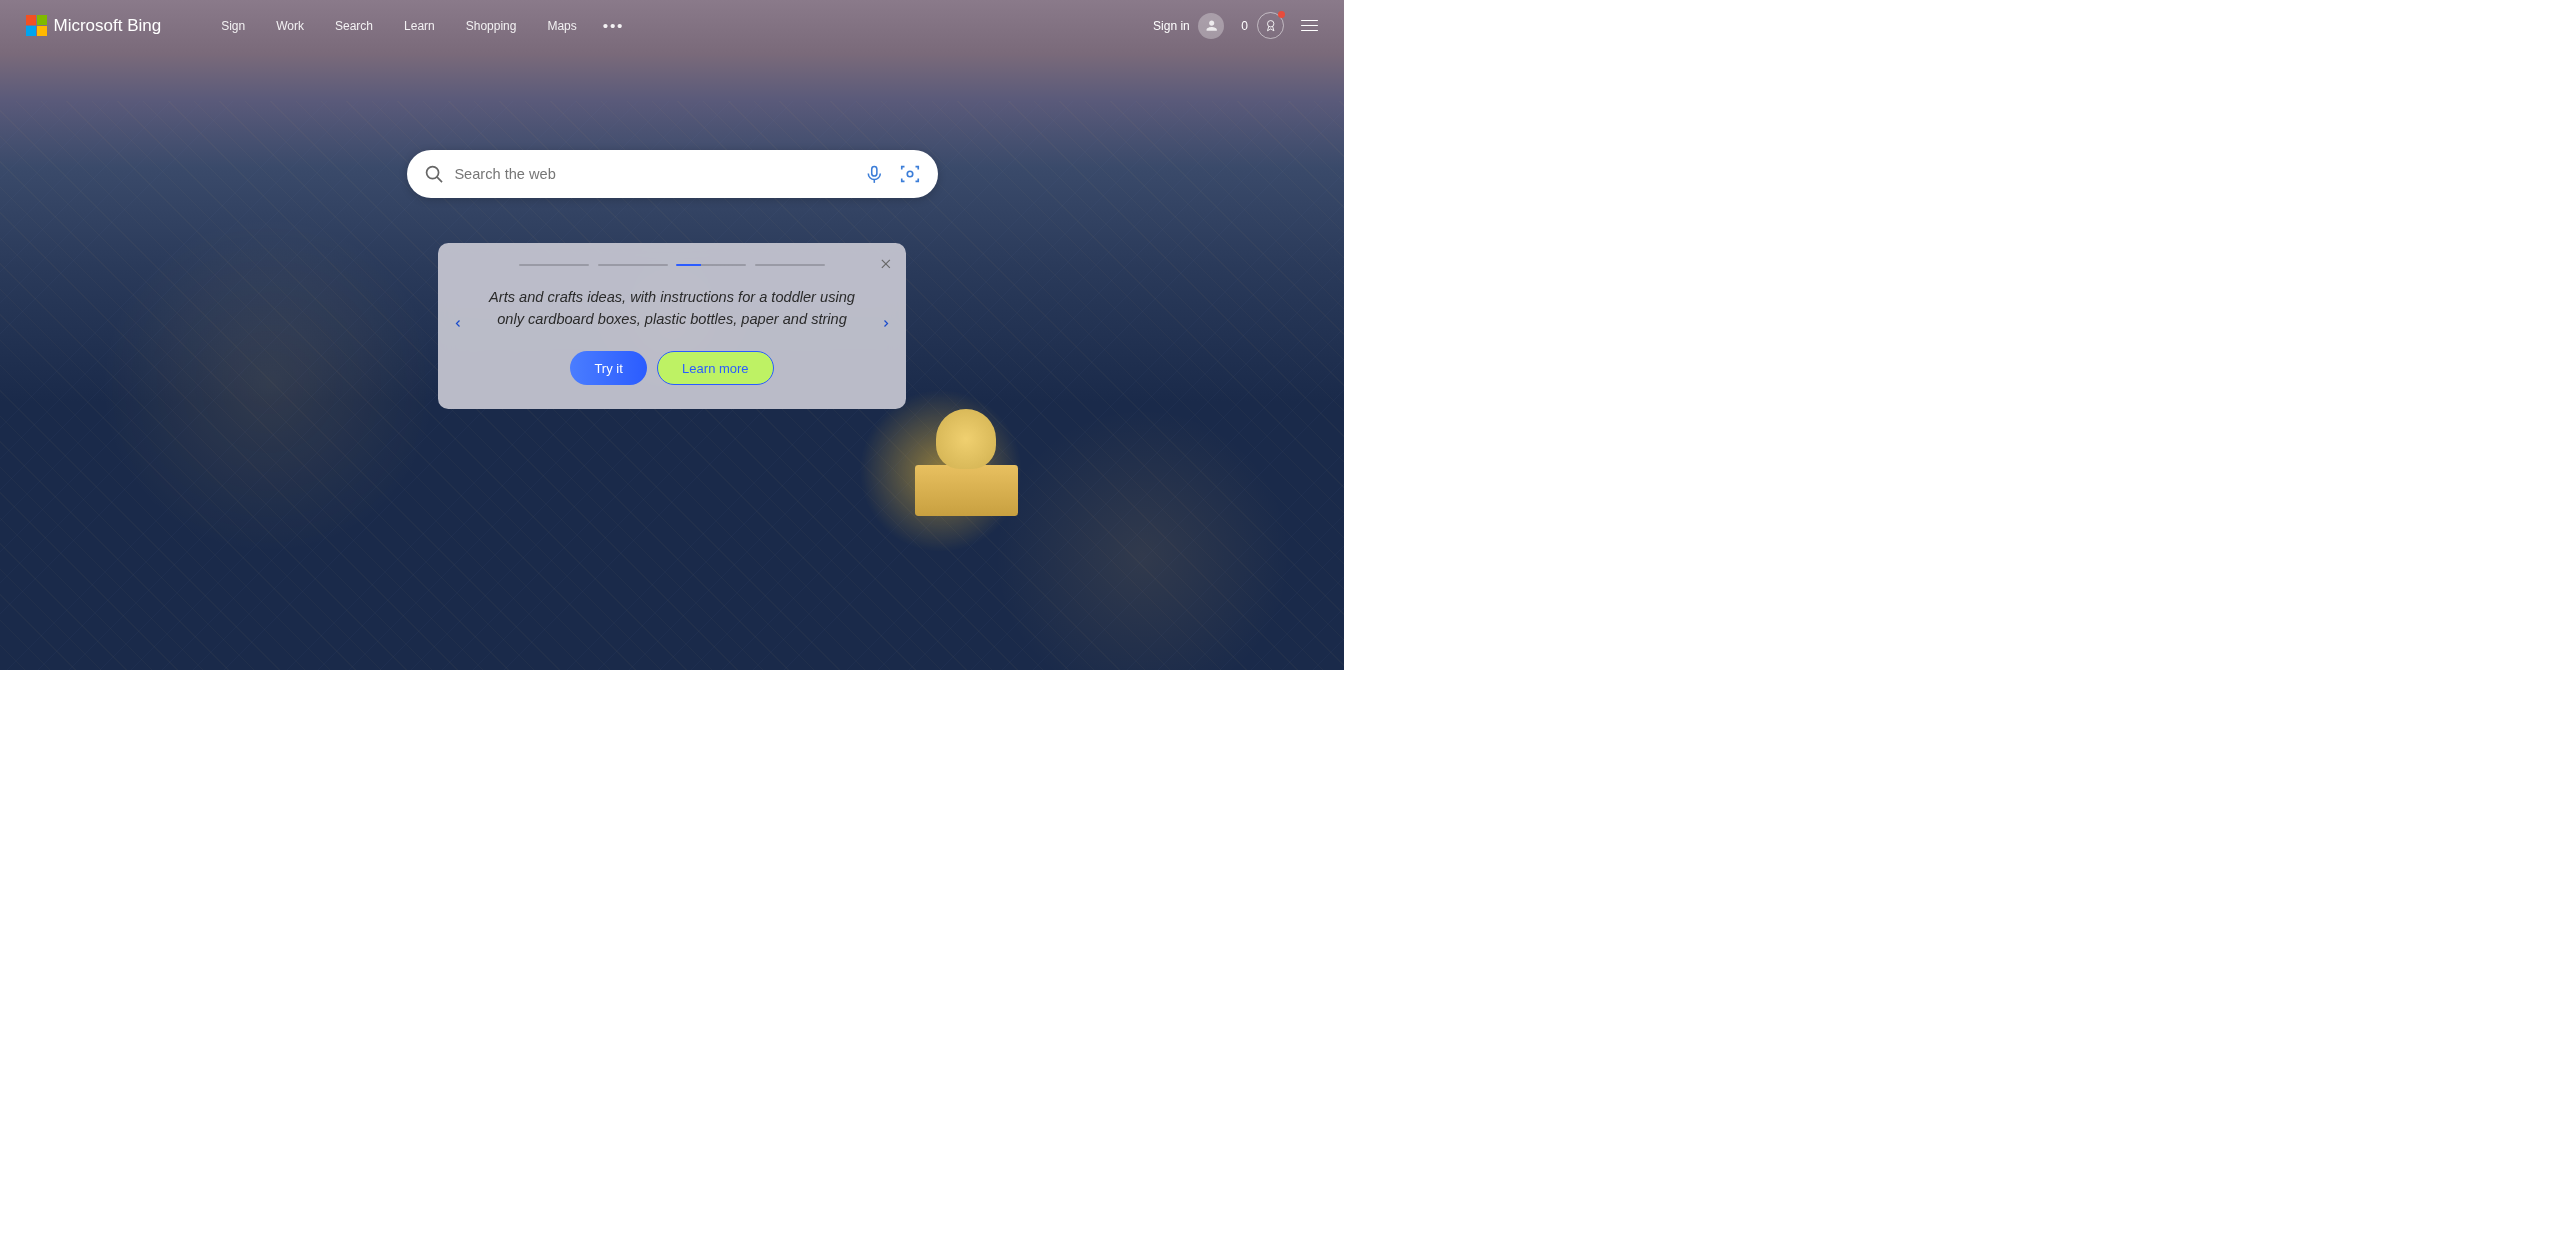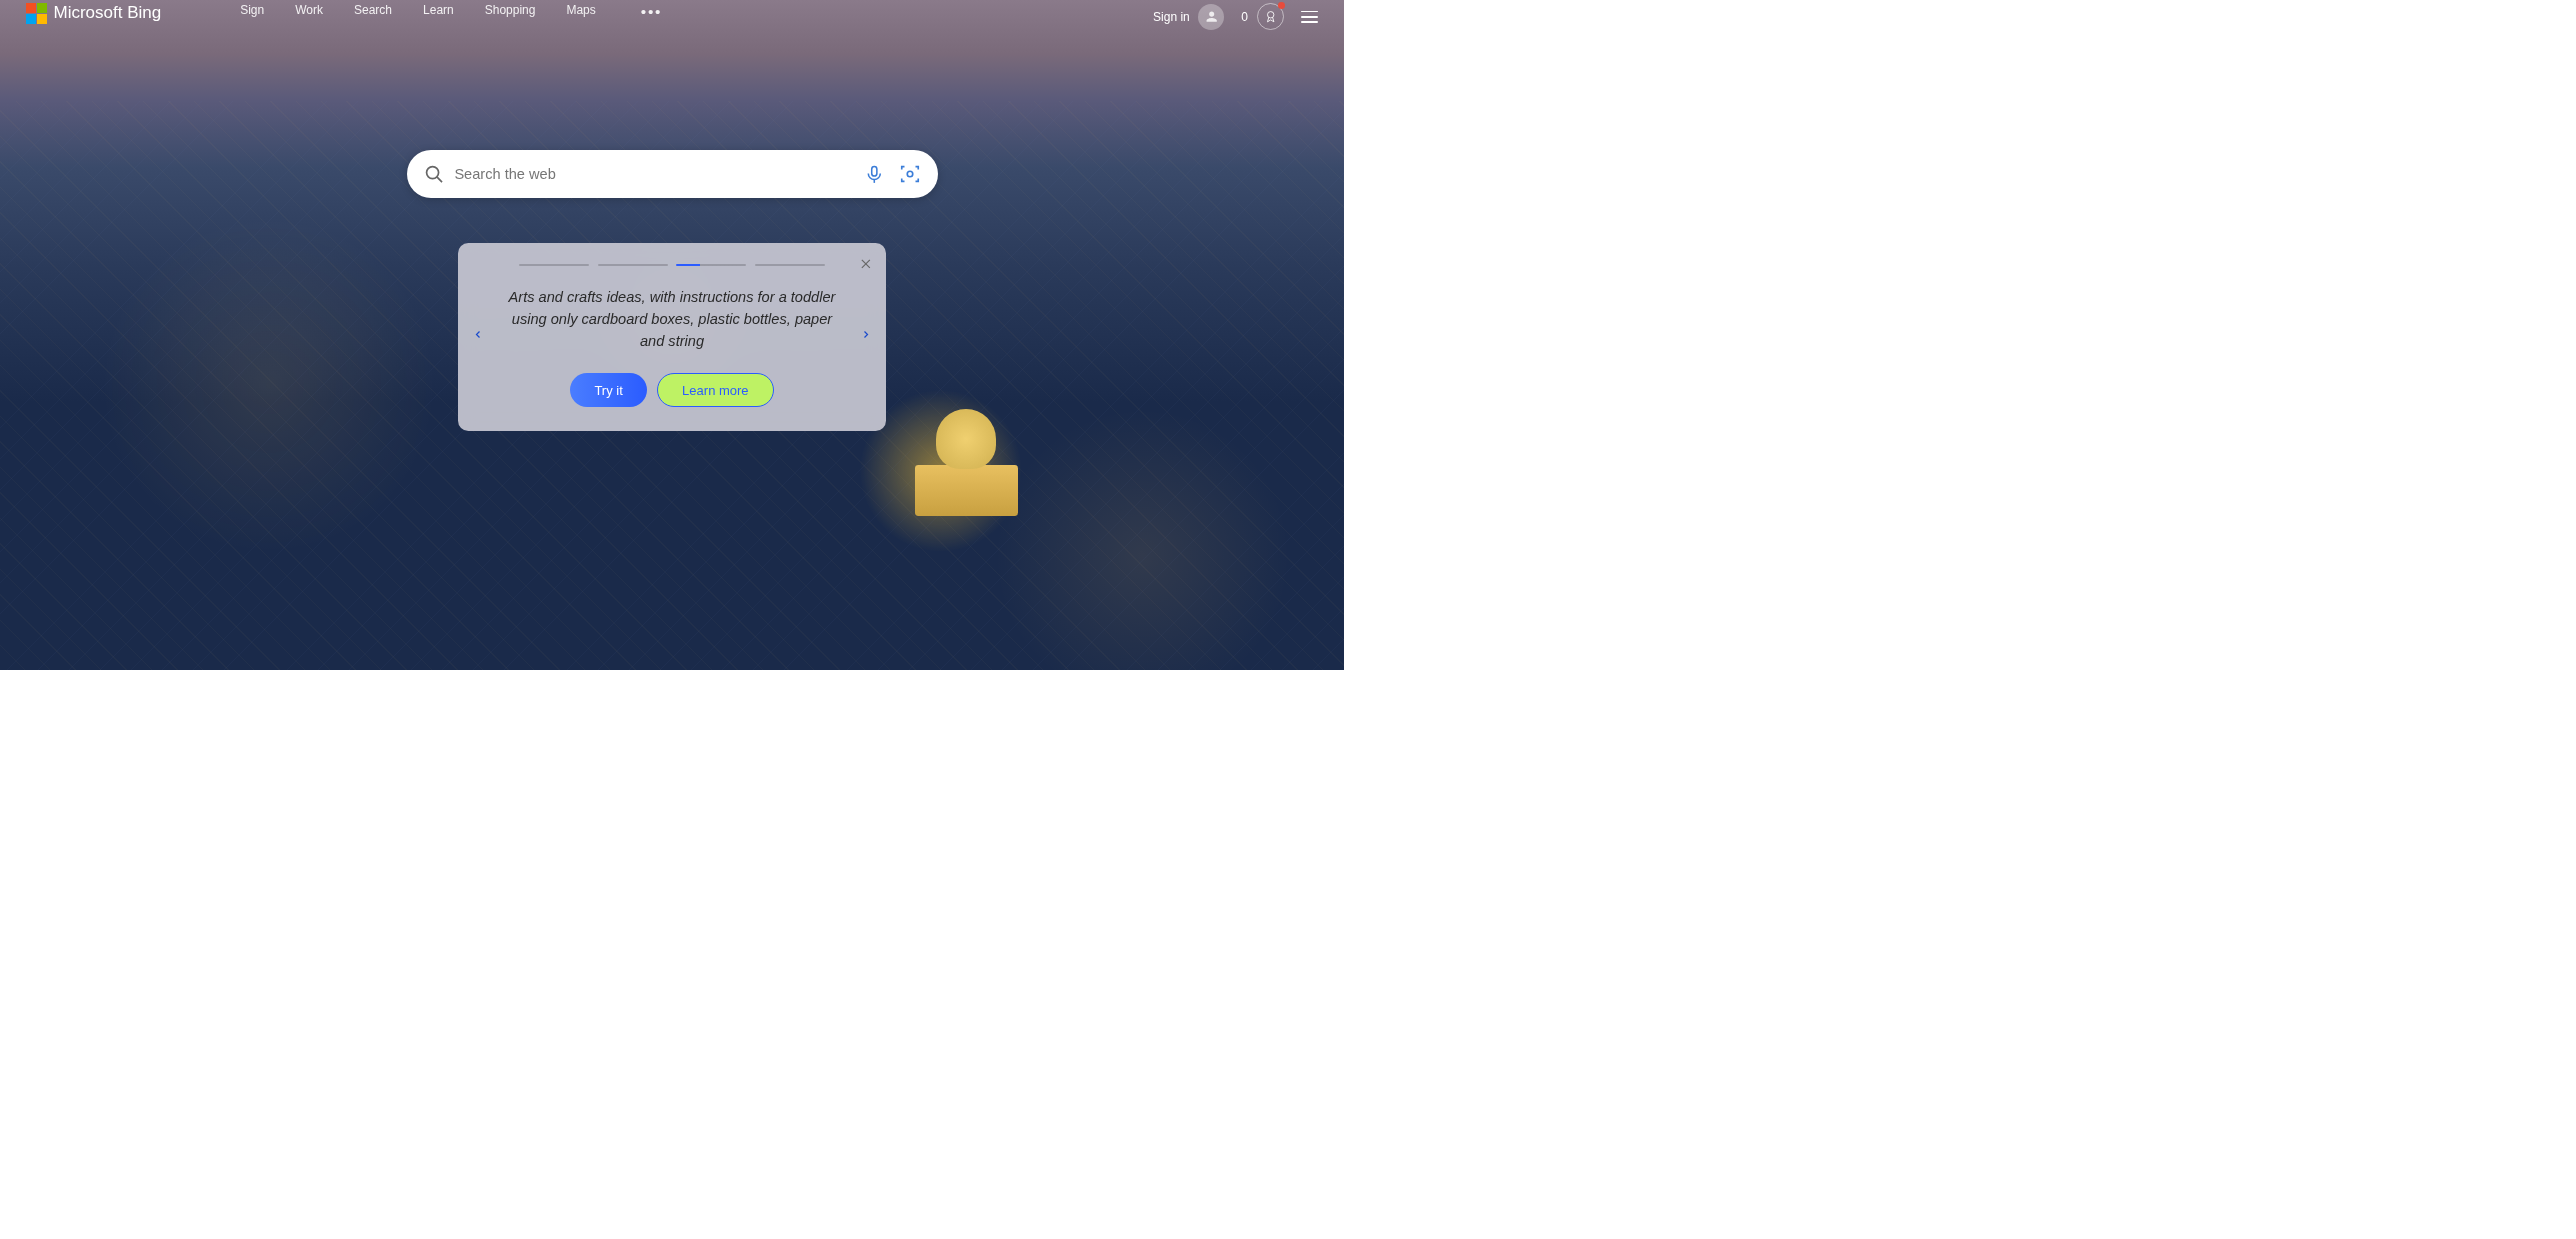--- a/index.html
+++ b/index.html
@@ -87,24 +87,23 @@
       width: 60px;
       height: 60px;
       background: radial-gradient(circle, #f0d070 0%, #d0b050 100%);
       border-radius: 50% 50% 40% 40%;
     }
     
     .header {
       position: relative;
       z-index: 10;
       display: flex;
-      align-items: flex-start;
-      padding: 3px 26px;
+      align-items: center;
+      padding: 18px 26px;
       height: 51px;
-      gap: 19px;
     }
     
     .logo-section {
       display: flex;
       align-items: center;
       gap: 6.9px;
     }
     
     .ms-logo {
       width: 20.6px;
@@ -256,21 +255,21 @@
     
     .search-icon-right {
       display: flex;
       gap: 13.7px;
       align-items: center;
     }
     
     .promo-card {
       position: relative;
       z-index: 10;
-      width: 428px;
+      width: 468px;
       margin: 45px auto 0;
       background: rgba(200, 200, 210, 0.92);
       backdrop-filter: blur(8.6px);
       border-radius: 10.3px;
       padding: 20.6px 41px 24px;
     }
     
     .promo-close {
       position: absolute;
       top: 13.7px;

